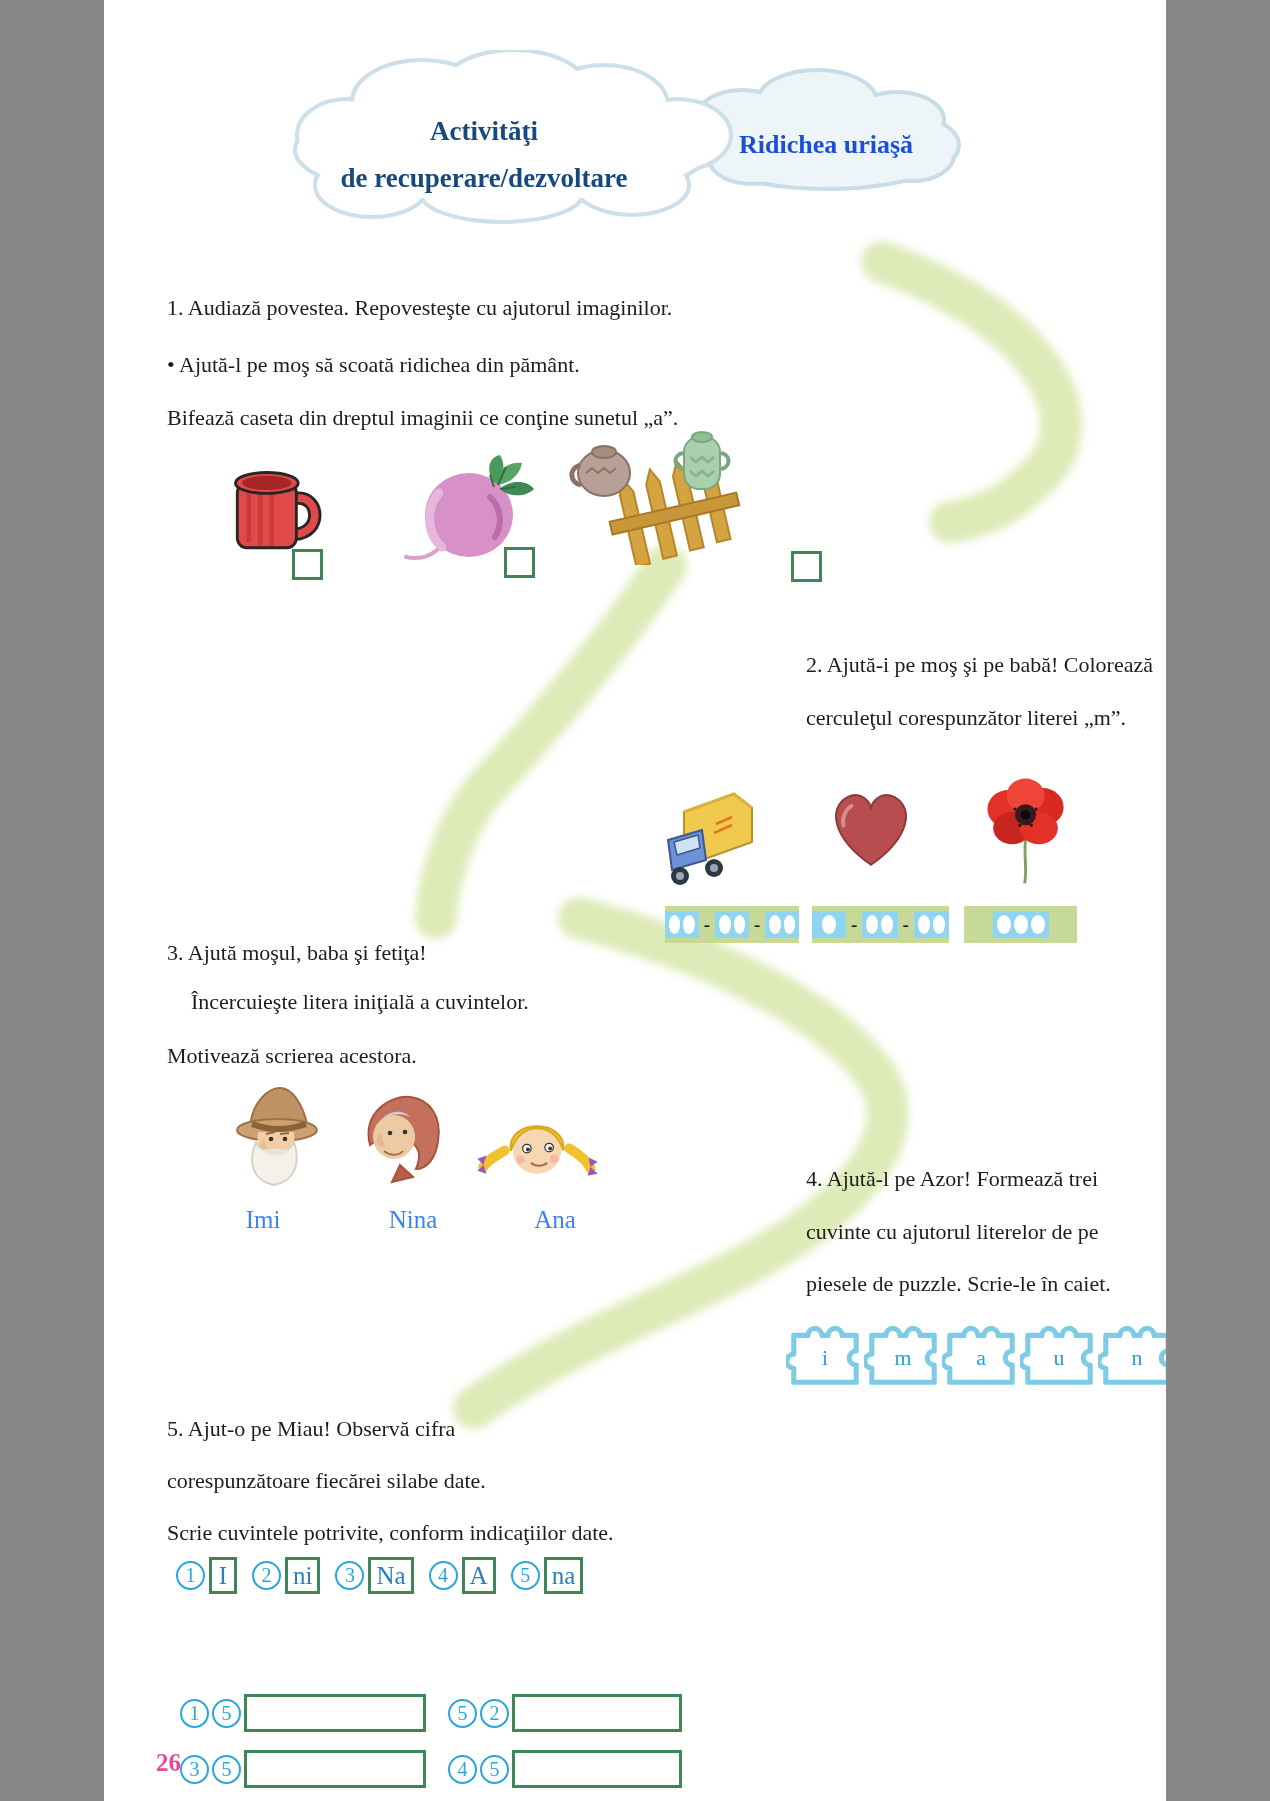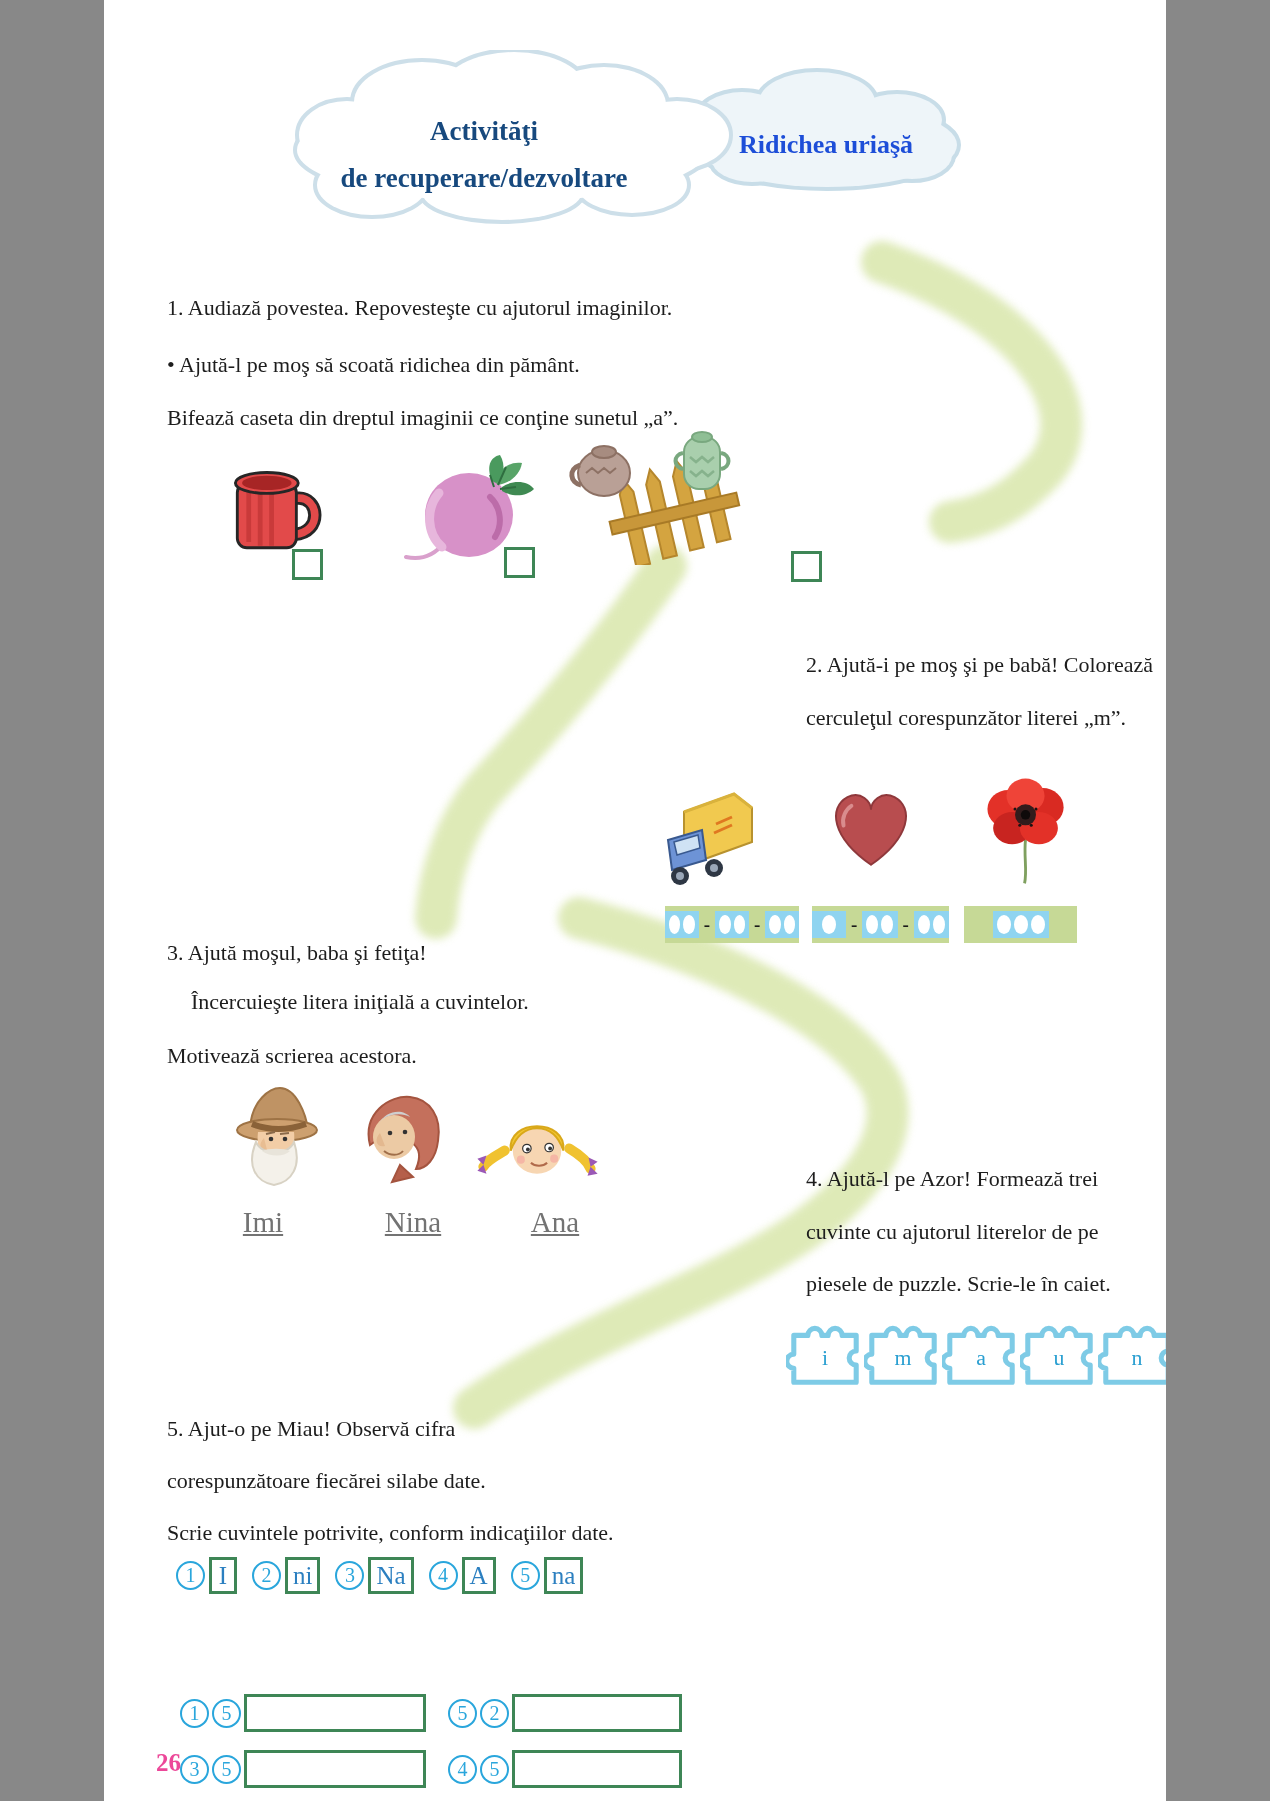--- a/index.html
+++ b/index.html
@@ -10,21 +10,21 @@
   .cloud-svg{position:absolute;left:148px;top:50px;z-index:1;}
   .cloud-txt{position:absolute;z-index:2;font-weight:bold;white-space:nowrap;transform:translateX(-50%);}
   .cloud-blue{color:#17497e;font-size:27px;}
   .cloud-red{color:#1d4ed8;font-size:26px;}
   .img{position:absolute;z-index:2;}
   .checkbox{position:absolute;width:25px;height:25px;border:3px solid #3e8656;background:#fff;z-index:2;}
   .strip{position:absolute;height:37px;background:#c6d996;display:flex;align-items:center;justify-content:center;gap:5px;z-index:2;}
   .dotbox{background:#8fd4f0;height:27px;min-width:34px;display:inline-flex;align-items:center;justify-content:center;gap:3px;padding:0 4px;box-sizing:border-box;}
   .dot{width:14px;height:19px;background:#fff;border-radius:50%;}
   .dash{color:#1a1a1a;font-weight:bold;font-size:19px;line-height:1;}
-  .name-label{position:absolute;z-index:2;font-size:29px;color:#737373;transform:translateX(-50%);white-space:nowrap;text-decoration:underline;}
+  .name-label{position:absolute;z-index:2;font-size:25px;color:#3b82f6;transform:translateX(-50%);white-space:nowrap;}
   .puzzle-row{position:absolute;left:682px;top:1312px;display:flex;gap:0;z-index:2;}
   .syl-row{position:absolute;left:72px;top:1557px;display:flex;gap:15px;align-items:center;z-index:2;}
   .syl-pair{display:inline-flex;align-items:center;gap:4px;}
   .numcircle{width:29px;height:29px;border:2.5px solid #2aa6dc;border-radius:50%;color:#2aa6dc;
              display:inline-flex;align-items:center;justify-content:center;font-size:20px;background:#fff;box-sizing:border-box;}
   .sylbox{min-width:28px;height:37px;border:3px solid #3e8656;display:inline-flex;align-items:center;justify-content:center;
           padding:0 5px;font-size:25px;color:#2b7fc0;box-sizing:border-box;background:#fff;}
   .answer-row{position:absolute;display:flex;gap:22px;z-index:2;}
   .answer-item{display:flex;align-items:center;gap:3px;}
   .answer-box{width:182px;height:38px;border:3px solid #3e8656;background:#fff;box-sizing:border-box;}

